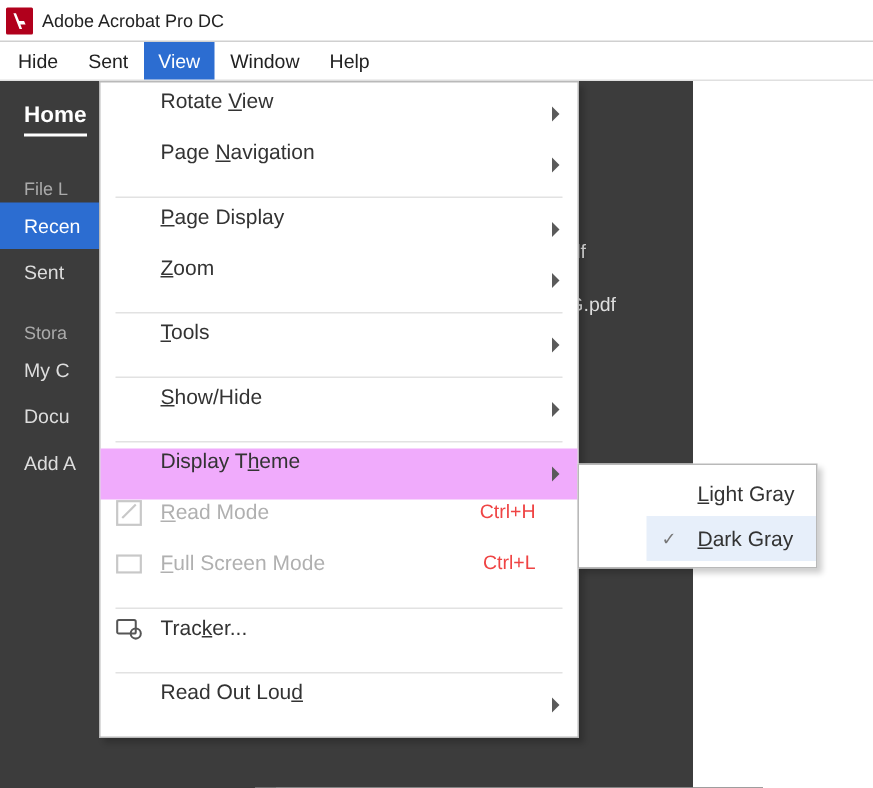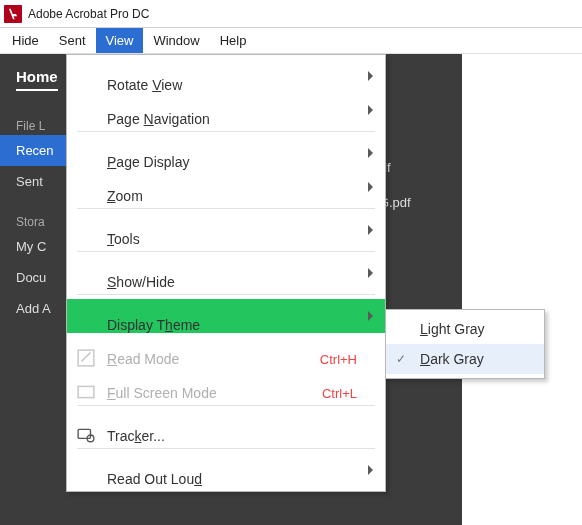--- a/index.html
+++ b/index.html
@@ -16,25 +16,25 @@
   .sb-home { padding: 14px 16px 10px; }
   .sb-home span { font-size: 15px; font-weight: 600; color: #fff; display: inline-block; padding-bottom: 4px; border-bottom: 2px solid #fff; }
   .sb-section { padding: 18px 16px 2px; font-size: 12px; color: #aaa; }
   .sb-item { padding: 8px 16px; font-size: 13px; color: #ddd; }
   .sb-item.sel { background: #2c6dd1; color: #fff; }
   .filearea { flex: 1; padding: 96px 0 0 0; color: #ddd; }
   .file-row { padding: 10px 8px; display: flex; align-items: center; gap: 10px; font-size: 13px;}
   .cloud-icon { width: 20px; height: 14px; }
   
   .dropdown { position: absolute; top: 0; left: 0px; width: 320px; background: #fff; border: 1px solid #b9b9b9; box-shadow: 3px 3px 4px rgba(0,0,0,0.2); padding: 4px 0;}
-  .dd-item { display: flex; align-items: flex-end; height: 34px; padding: 0 22px 0 40px; position: relative; font-size: 14px; color: #333; }
+  .dd-item { display: flex; align-items: flex-start; height: 34px; padding: 0 22px 0 40px; position: relative; font-size: 14px; color: #333; }
   .dd-item.disabled { color: #b0b0b0; }
   .dd-item.sub::after { content: ""; position: absolute; right: 12px; top: 50%; transform: translateY(-50%); border-left: 5px solid #5a5a5a; border-top: 5px solid transparent; border-bottom: 5px solid transparent;}
   .dd-item .shortcut { position: absolute; right: 28px; color: #ef4444; font-size: 13px;}
-  .dd-item.highlight { background: #22c55e; }
+  .dd-item.highlight { background: #f0abfc; }
   .dd-icon { position: absolute; left: 10px; width: 18px; height: 18px; display:flex; align-items:center; justify-content:center;}
   .dd-sep { height: 1px; background: #e2e2e2; margin: 4px 10px; }
   
   .submenu { position: absolute; top: 257px; left: 319px; width: 160px; background: #fff; border: 1px solid #b9b9b9; box-shadow: 3px 3px 4px rgba(0,0,0,0.2); padding: 4px 0;}
   .sm-item { display: flex; align-items: center; height: 30px; padding: 0 14px 0 34px; position: relative; font-size: 14px; color: #333; }
   .sm-item.highlight { background: #e7effa; }
   .sm-check { position: absolute; left: 10px; color: #777; font-size: 12px;}
   u { text-decoration: underline; }
 </style>
 </head>
@@ -145,21 +145,21 @@
           </svg>
         </span>
       <span>Trac<u>k</u>er...</span>
     </div>
     <div class="dd-sep"></div>
     <div class="dd-item sub">
         <span>Read Out Lou<u>d</u></span>
       </div>
   </div>
 
-  <div class="submenu" style="top:255px; left:385px;">
+  <div class="submenu" style="top:255px; left:385px;padding-left:45px;">
     <div class="sm-item">
         <span><u>L</u>ight Gray</span>
       </div>
     <div class="sm-item highlight">
       <span class="sm-check">✓</span>
       <span><u>D</u>ark Gray</span>
     </div>
   </div>
 
 </div>

